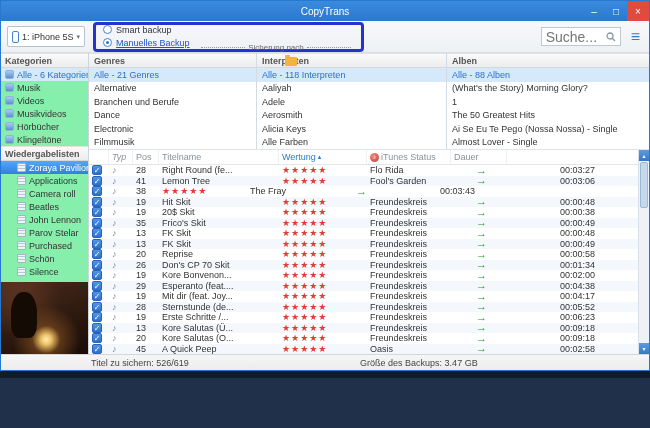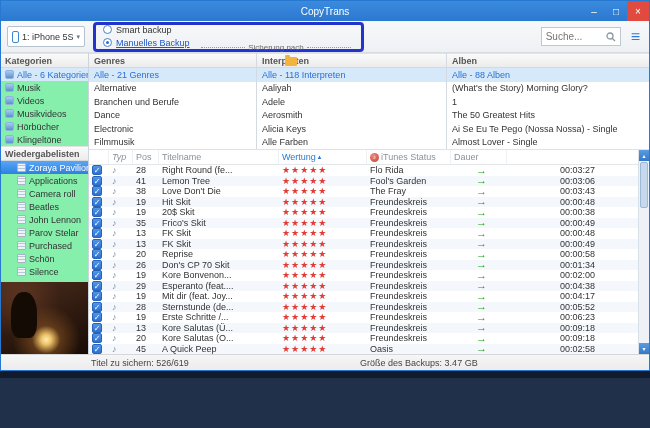--- a/index.html
+++ b/index.html
@@ -31,21 +31,21 @@
   .legend::before, .legend::after { content:""; flex:1; border-top:1px dotted #9a9a9a; margin:0 3px; min-width:8px; }
   .target-buttons { display:flex; align-items:center; gap:5px; margin-top:1px; }
   .num-badge { width:12px; height:12px; background:#1b2bc4; color:#fff; font-size:8px; font-weight:bold; display:flex; align-items:center; justify-content:center; border-radius:2px; flex:none; }
   .tool-btn { display:flex; align-items:center; gap:4px; border:1px solid #b8cbe0; background:linear-gradient(#fefefe,#eaf1f8); border-radius:3px; padding:0 7px; font-size:9px; color:#333; height:17px; }
   .itunes-logo { width:11px; height:11px; border-radius:50%; background:radial-gradient(circle at 35% 30%, #7cc0ff, #1766c8); color:#fff; font-size:7px; line-height:11px; text-align:center; flex:none; }
   .folder-icon { width:12px; height:9px; background:#f2b43c; border-radius:1px; position:relative; flex:none; }
   .folder-icon::before { content:""; position:absolute; top:-2px; left:0; width:5px; height:2px; background:#f2b43c; border-radius:1px 1px 0 0; }
 
   .search-group { margin-left:auto; display:flex; align-items:center; gap:7px; }
   .search-box { display:flex; align-items:center; background:#fff; border:1px solid #bfc8d2; height:19px; padding:0 4px; width:80px; }
-  .search-box input { border:0; outline:none; width:60px; font-size:10px; color:#333; font-family:"Liberation Sans","DejaVu Sans",sans-serif; }
+  .search-box input { border:0; outline:none; width:60px; font-size:14px; color:#333; font-family:"Liberation Sans","DejaVu Sans",sans-serif; }
   .menu-btn { color:#2f7cd6; font-size:16px; font-weight:bold; line-height:16px; padding:0 3px; }
 
   
   .main { flex:1; display:flex; min-height:0; }
 
   .sidebar { width:88px; flex:none; background:#86efac; border-right:1px solid #ccd4dc; display:flex; flex-direction:column; min-height:0; }
   .side-header { height:15px; flex:none; background:linear-gradient(#fafafa,#ececec); border-top:1px solid #e2e2e2; border-bottom:1px solid #d8d8d8; font-size:9px; font-weight:bold; color:#555; display:flex; align-items:center; padding-left:4px; }
   .side-item { height:13px; flex:none; display:flex; align-items:center; gap:3px; padding-left:4px; font-size:9px; color:#333; white-space:nowrap; overflow:hidden; }
   .cat-list .side-item.selected { background:#d5e9fb; color:#2a6fd0; }
   .pl-list .side-item.selected { background:linear-gradient(#56a6f7,#2f7fe0); color:#fff; }
@@ -395,21 +395,20 @@
                   <span class="c col-artist">Fool's Garden</span>
                   <span class="c col-status"><span class="sync-arrow">→</span></span>
                   <span class="c col-dur">00:03:06</span>
                   <span class="c col-fill"></span>
                 </div>
 
                 <div class="trow">
                   <span class="c col-check"><span class="cb">✓</span></span>
                   <span class="c col-typ"><span class="note-icon">♪</span></span>
                   <span class="c col-pos">38</span>
-                  <span class="c col-title">Love Don't Die</span>
                   <span class="c col-rating stars">★★★★★</span>
                   <span class="c col-artist">The Fray</span>
                   <span class="c col-status"><span class="sync-arrow">→</span></span>
                   <span class="c col-dur">00:03:43</span>
                   <span class="c col-fill"></span>
                 </div>
 
                 <div class="trow">
                   <span class="c col-check"><span class="cb">✓</span></span>
                   <span class="c col-typ"><span class="note-icon">♪</span></span>

